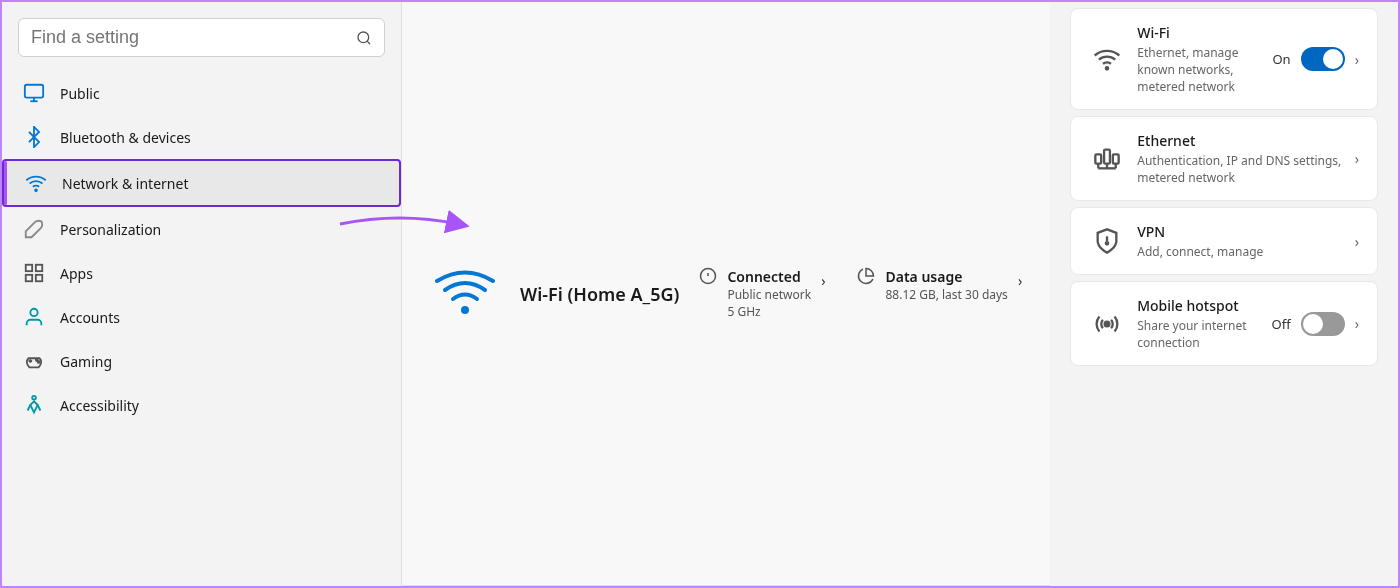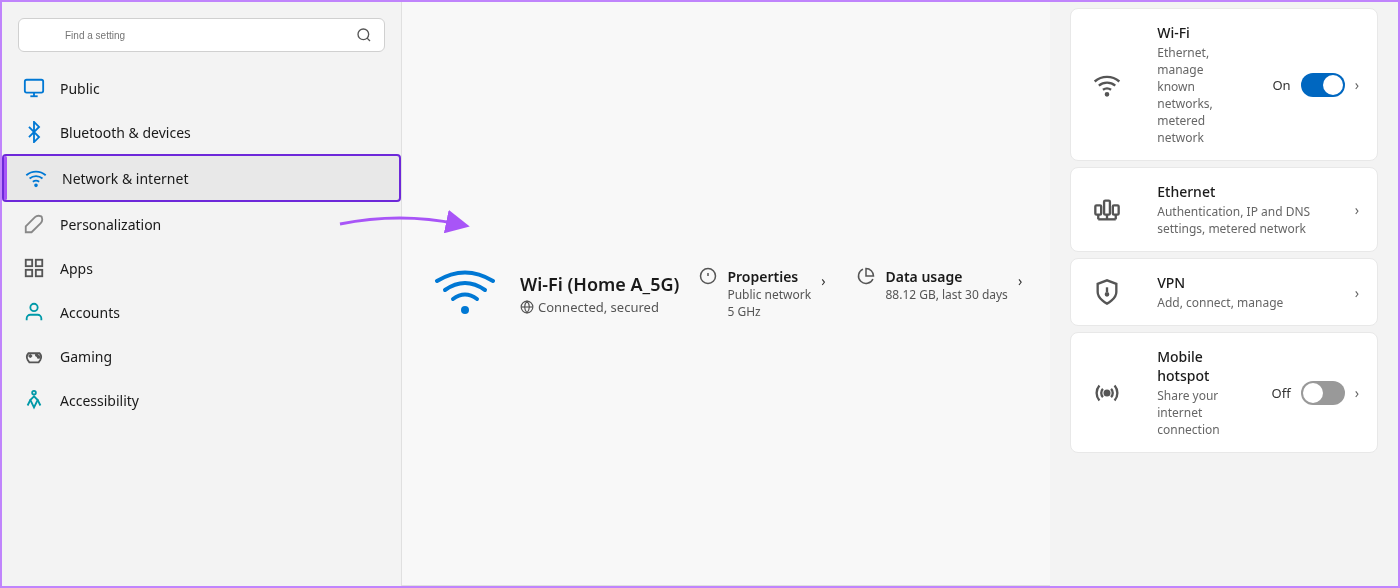--- a/index.html
+++ b/index.html
@@ -32,24 +32,23 @@
       border: 1px solid #d0d0d0;
       border-radius: 6px;
       padding: 8px 12px;
       gap: 8px;
     }
 
     .search-box input {
       border: none;
       outline: none;
       background: transparent;
-      font-size: 10px;
+      font-size: 18px;
       color: #333;
       flex: 1;
-      margin-left: 34px;
     }
 
     .search-icon-svg {
       color: #555;
       flex-shrink: 0;
     }
 
     .nav-item {
       display: flex;
       align-items: center;
@@ -174,21 +173,21 @@
       background: #f3f3f3;
     }
 
     .settings-item {
       display: flex;
       align-items: center;
       background: #ffffff;
       border-radius: 8px;
       margin: 6px 0;
       padding: 14px 18px;
-      gap: 32px;
+      gap: 12px;
       cursor: pointer;
       border: 1px solid #e8e8e8;
     }
 
     .item-icon {
       width: 36px;
       height: 36px;
       display: flex;
       align-items: center;
       justify-content: center;
@@ -387,38 +386,30 @@
       <svg width="64" height="56" viewBox="0 0 64 56" fill="none">
         <path d="M32 44 C32 44 32 44 32 44" stroke="#0078d4" stroke-width="5" stroke-linecap="round"></path>
         <circle cx="32" cy="44" r="4" fill="#0078d4"></circle>
         <path d="M20 33 Q32 24 44 33" stroke="#0078d4" stroke-width="4" fill="none" stroke-linecap="round"></path>
         <path d="M12 24 Q32 10 52 24" stroke="#0078d4" stroke-width="4" fill="none" stroke-linecap="round"></path>
         <path d="M4 15 Q32 -2 60 15" stroke="#0078d4" stroke-width="4" fill="none" stroke-linecap="round"></path>
       </svg>
     </div>
     <div class="wifi-info">
       <div class="wifi-title">Wi-Fi (Home A_5G)</div>
-      <div class="wifi-status">
-        <svg width="14" height="14" viewBox="0 0 24 24" fill="none" stroke="#555" stroke-width="2">
-          <circle cx="12" cy="12" r="10"></circle>
-            <line x1="2" y1="12" x2="22" y2="12"></line>
-          <path d="M12 2a15.3 15.3 0 0 1 4 10 15.3 15.3 0 0 1-4 10 15.3 15.3 0 0 1-4-10 15.3 15.3 0 0 1 4-10z"></path>
-        </svg>
-        <span>Connected, secured</span>
-      </div>
     </div>
     <div class="wifi-props">
       <div class="wifi-prop">
         <svg width="18" height="18" viewBox="0 0 24 24" fill="none" stroke="#555" stroke-width="2">
           <circle cx="12" cy="12" r="10"></circle>
             <line x1="12" y1="8" x2="12" y2="12"></line>
             <line x1="12" y1="16" x2="12.01" y2="16"></line>
         </svg>
         <div class="wifi-prop-text">
-          <div class="prop-title">Properties</div>
+          <div class="prop-title">Connected</div>
           <div class="prop-sub">Public network</div>
           <div class="prop-sub">5 GHz</div>
         </div>
         <span class="prop-chevron">›</span>
       </div>
       <div class="wifi-prop">
         <svg width="18" height="18" viewBox="0 0 24 24" fill="none" stroke="#555" stroke-width="2">
           <path d="M21.21 15.89A10 10 0 1 1 8 2.83"></path>
           <path d="M22 12A10 10 0 0 0 12 2v10z"></path>
         </svg>

